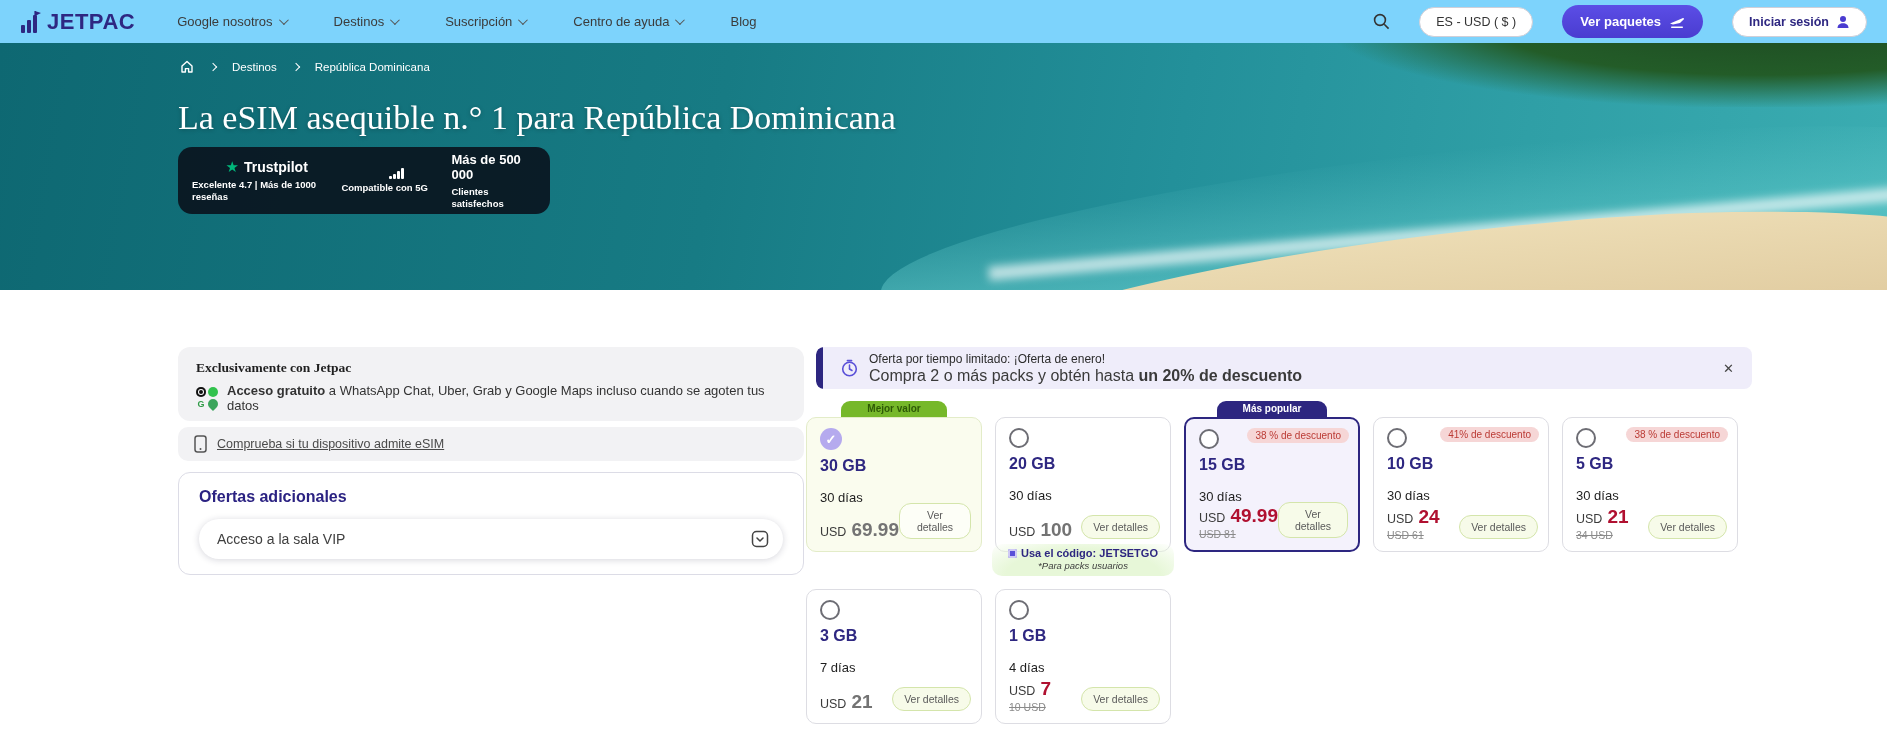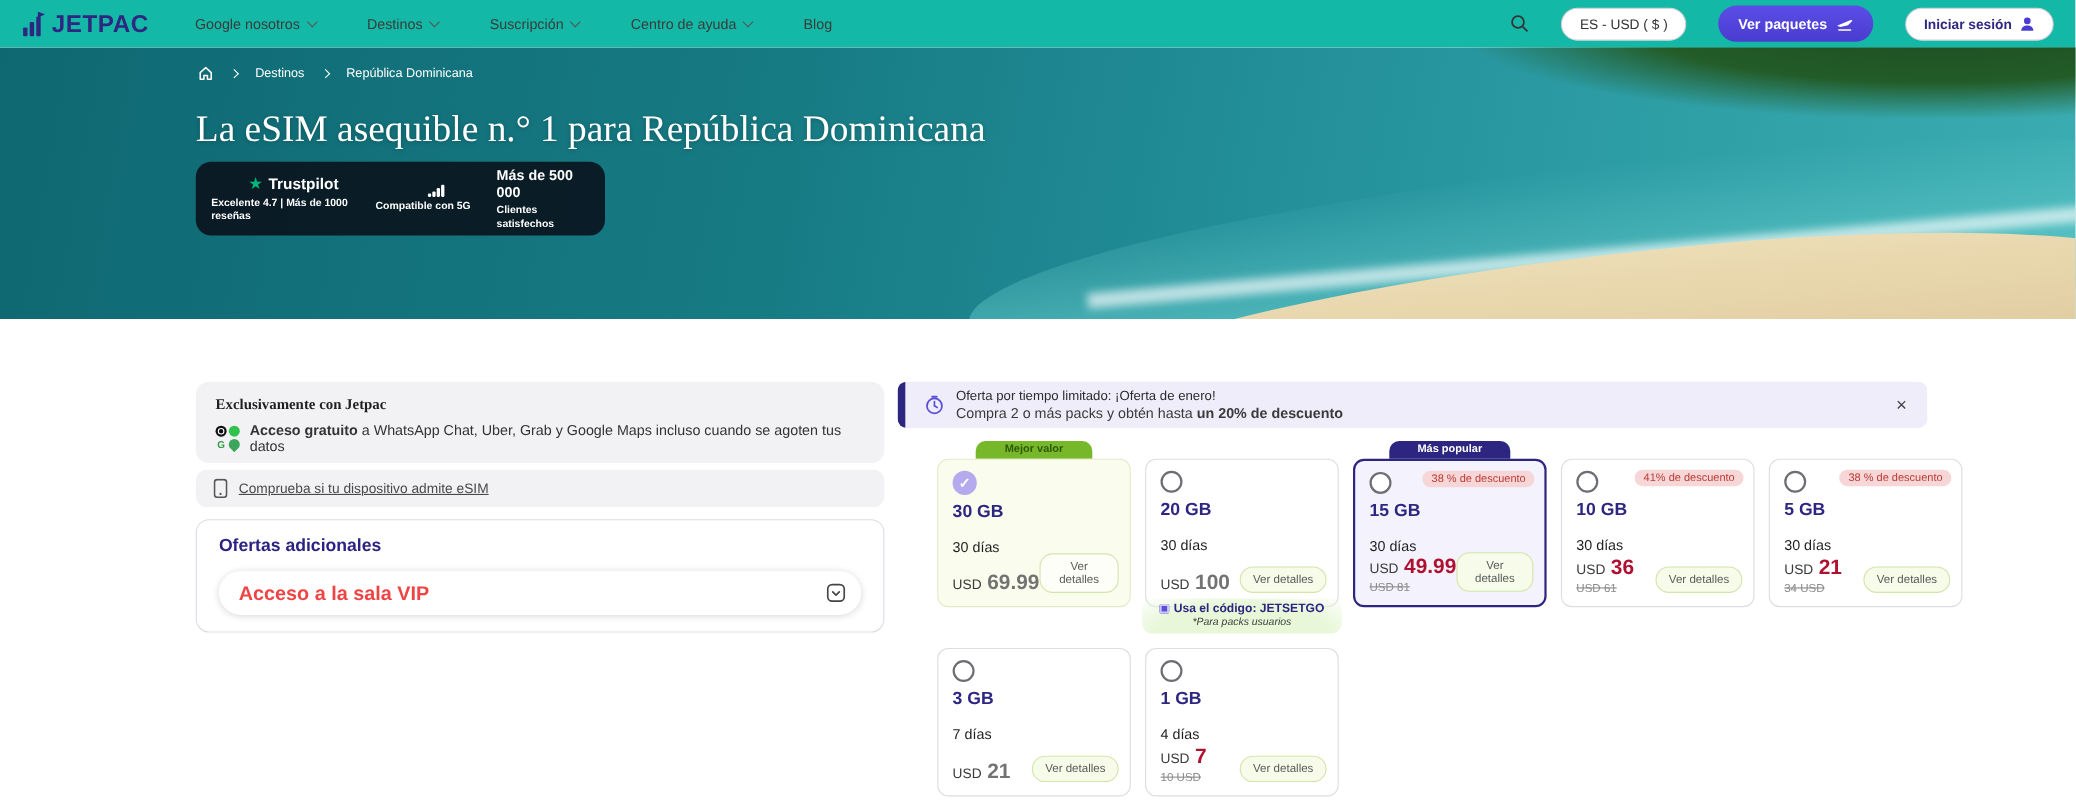--- a/index.html
+++ b/index.html
@@ -1,20 +1,20 @@
 <!DOCTYPE html>
 <html><head>
 <meta charset="utf-8">
 <style>
   * { margin:0; padding:0; box-sizing:border-box; }
   body { font-family:"Liberation Sans", sans-serif; background:#fff; }
   .page { position:relative; width:1887px; height:735px; overflow:hidden; background:#fff; }
 
   
-  .navbar { position:absolute; top:0; left:0; width:100%; height:43px; background:#14b8a6;
+  .navbar { position:absolute; top:0; left:0; width:100%; height:43px; background:#7dd3fc;
             display:flex; align-items:center; padding:0 20px; z-index:5; }
   .logo { display:flex; align-items:flex-end; gap:5px; cursor:pointer; }
   .logo-text { font-size:22px; font-weight:800; color:#2e2781; letter-spacing:.5px; }
   .nav-links { display:flex; gap:48px; margin-left:42px; }
   .nav-item { font-size:13px; color:#3b3b3b; display:flex; align-items:center; gap:6px; cursor:pointer; }
   .caret { width:7px; height:7px; border-right:1.5px solid #555; border-bottom:1.5px solid #555;
            transform:rotate(45deg) translateY(-2px); display:inline-block; }
   .nav-right { margin-left:auto; display:flex; align-items:center; gap:29px; }
   .pill { border:1px solid #cfcfd8; border-radius:999px; padding:7px 16px; font-size:12.5px;
           color:#333; background:#fff; display:flex; align-items:center; gap:7px; cursor:pointer; }
@@ -80,38 +80,38 @@
       background:#f2f2f4; border-radius:10px; display:flex; align-items:center; gap:10px;
       padding:0 16px; }
   .device-link { font-size:12.5px; color:#4a4a4a; text-decoration:underline; cursor:pointer; }
 
   .panel-offers { position:absolute; left:178px; top:472px; width:626px; height:103px;
       background:#fff; border:1px solid #dcdce6; border-radius:12px; padding:15px 20px; }
   .po-title { font-size:16px; font-weight:bold; color:#2b2282; }
   .vip-row { margin-top:13px; height:40px; background:#fff; border-radius:22px;
       box-shadow:0 1px 7px rgba(30,30,60,.18); display:flex; align-items:center;
       justify-content:space-between; padding:0 14px 0 18px; cursor:pointer; }
-  .vip-label { font-size:18px; font-weight:bold; color:#ef4444; }
+  .vip-label { font-size:14px; font-weight:normal; color:#404040; }
 
   
   .alert { position:absolute; left:816px; top:347px; width:936px; height:42px;
       background:#efedfa; border-radius:8px; display:flex; align-items:center; padding-left:24px;
       overflow:hidden; }
   .alert::before { content:""; position:absolute; left:0; top:0; bottom:0; width:7px;
       background:#2d2680; border-radius:8px 0 0 8px; }
   .alert-icon { margin-right:10px; display:flex; }
   .alert-texts { display:flex; flex-direction:column; gap:1px; }
   .alert-title { font-size:12px; color:#2c2c2c; }
-  .alert-sub { font-size:13px; color:#3a3a3a; }
+  .alert-sub { font-size:16px; color:#3a3a3a; }
   .alert-sub b { font-weight:bold; }
   .alert-close { margin-left:auto; margin-right:18px; font-size:13px; color:#444; cursor:pointer;
       background:none; border:none; }
 
   
-  .grid { position:absolute; left:852px; top:401px; width:936px; display:grid;
+  .grid { position:absolute; left:806px; top:401px; width:936px; display:grid;
       grid-template-columns:repeat(5,176px); column-gap:13px; row-gap:21px; }
   .card-wrap { position:relative; }
   .banner-slot { height:16px; display:flex; justify-content:center; align-items:flex-end; }
   .card-banner { font-size:10px; font-weight:bold; padding:2px 26px 3px; border-radius:9px 9px 0 0;
       white-space:nowrap; }
   .card-banner.green { background:#76b82a; color:#2e5a06; }
   .card-banner.indigo { background:#2d2680; color:#fff; }
   .card { position:relative; height:135px; background:#fff; border:1px solid #dddde3;
       border-radius:10px; padding:10px 13px; cursor:pointer; }
   .card.selected { background:#fafcee; border-color:#e3ecc8; }
@@ -381,21 +381,21 @@
     <div class="card  ">
 
       <div class="radio"></div>
       <div class="disc">41% de descuento</div>
       <div class="size">10 GB</div>
       <div class="days">30 días</div>
       <div class="price-row">
         <div class="price-col">
           <div class="price">
             <span class="cur">USD</span>
-            <span class="val red">36</span>
+            <span class="val red">24</span>
           </div>
           <div class="old">USD 61</div>
         </div>
         <button class="details">Ver detalles</button>
       </div>
     </div>
   </div>
   <div class="card-wrap">
     <div class="banner-slot"></div>
     <div class="card  ">

